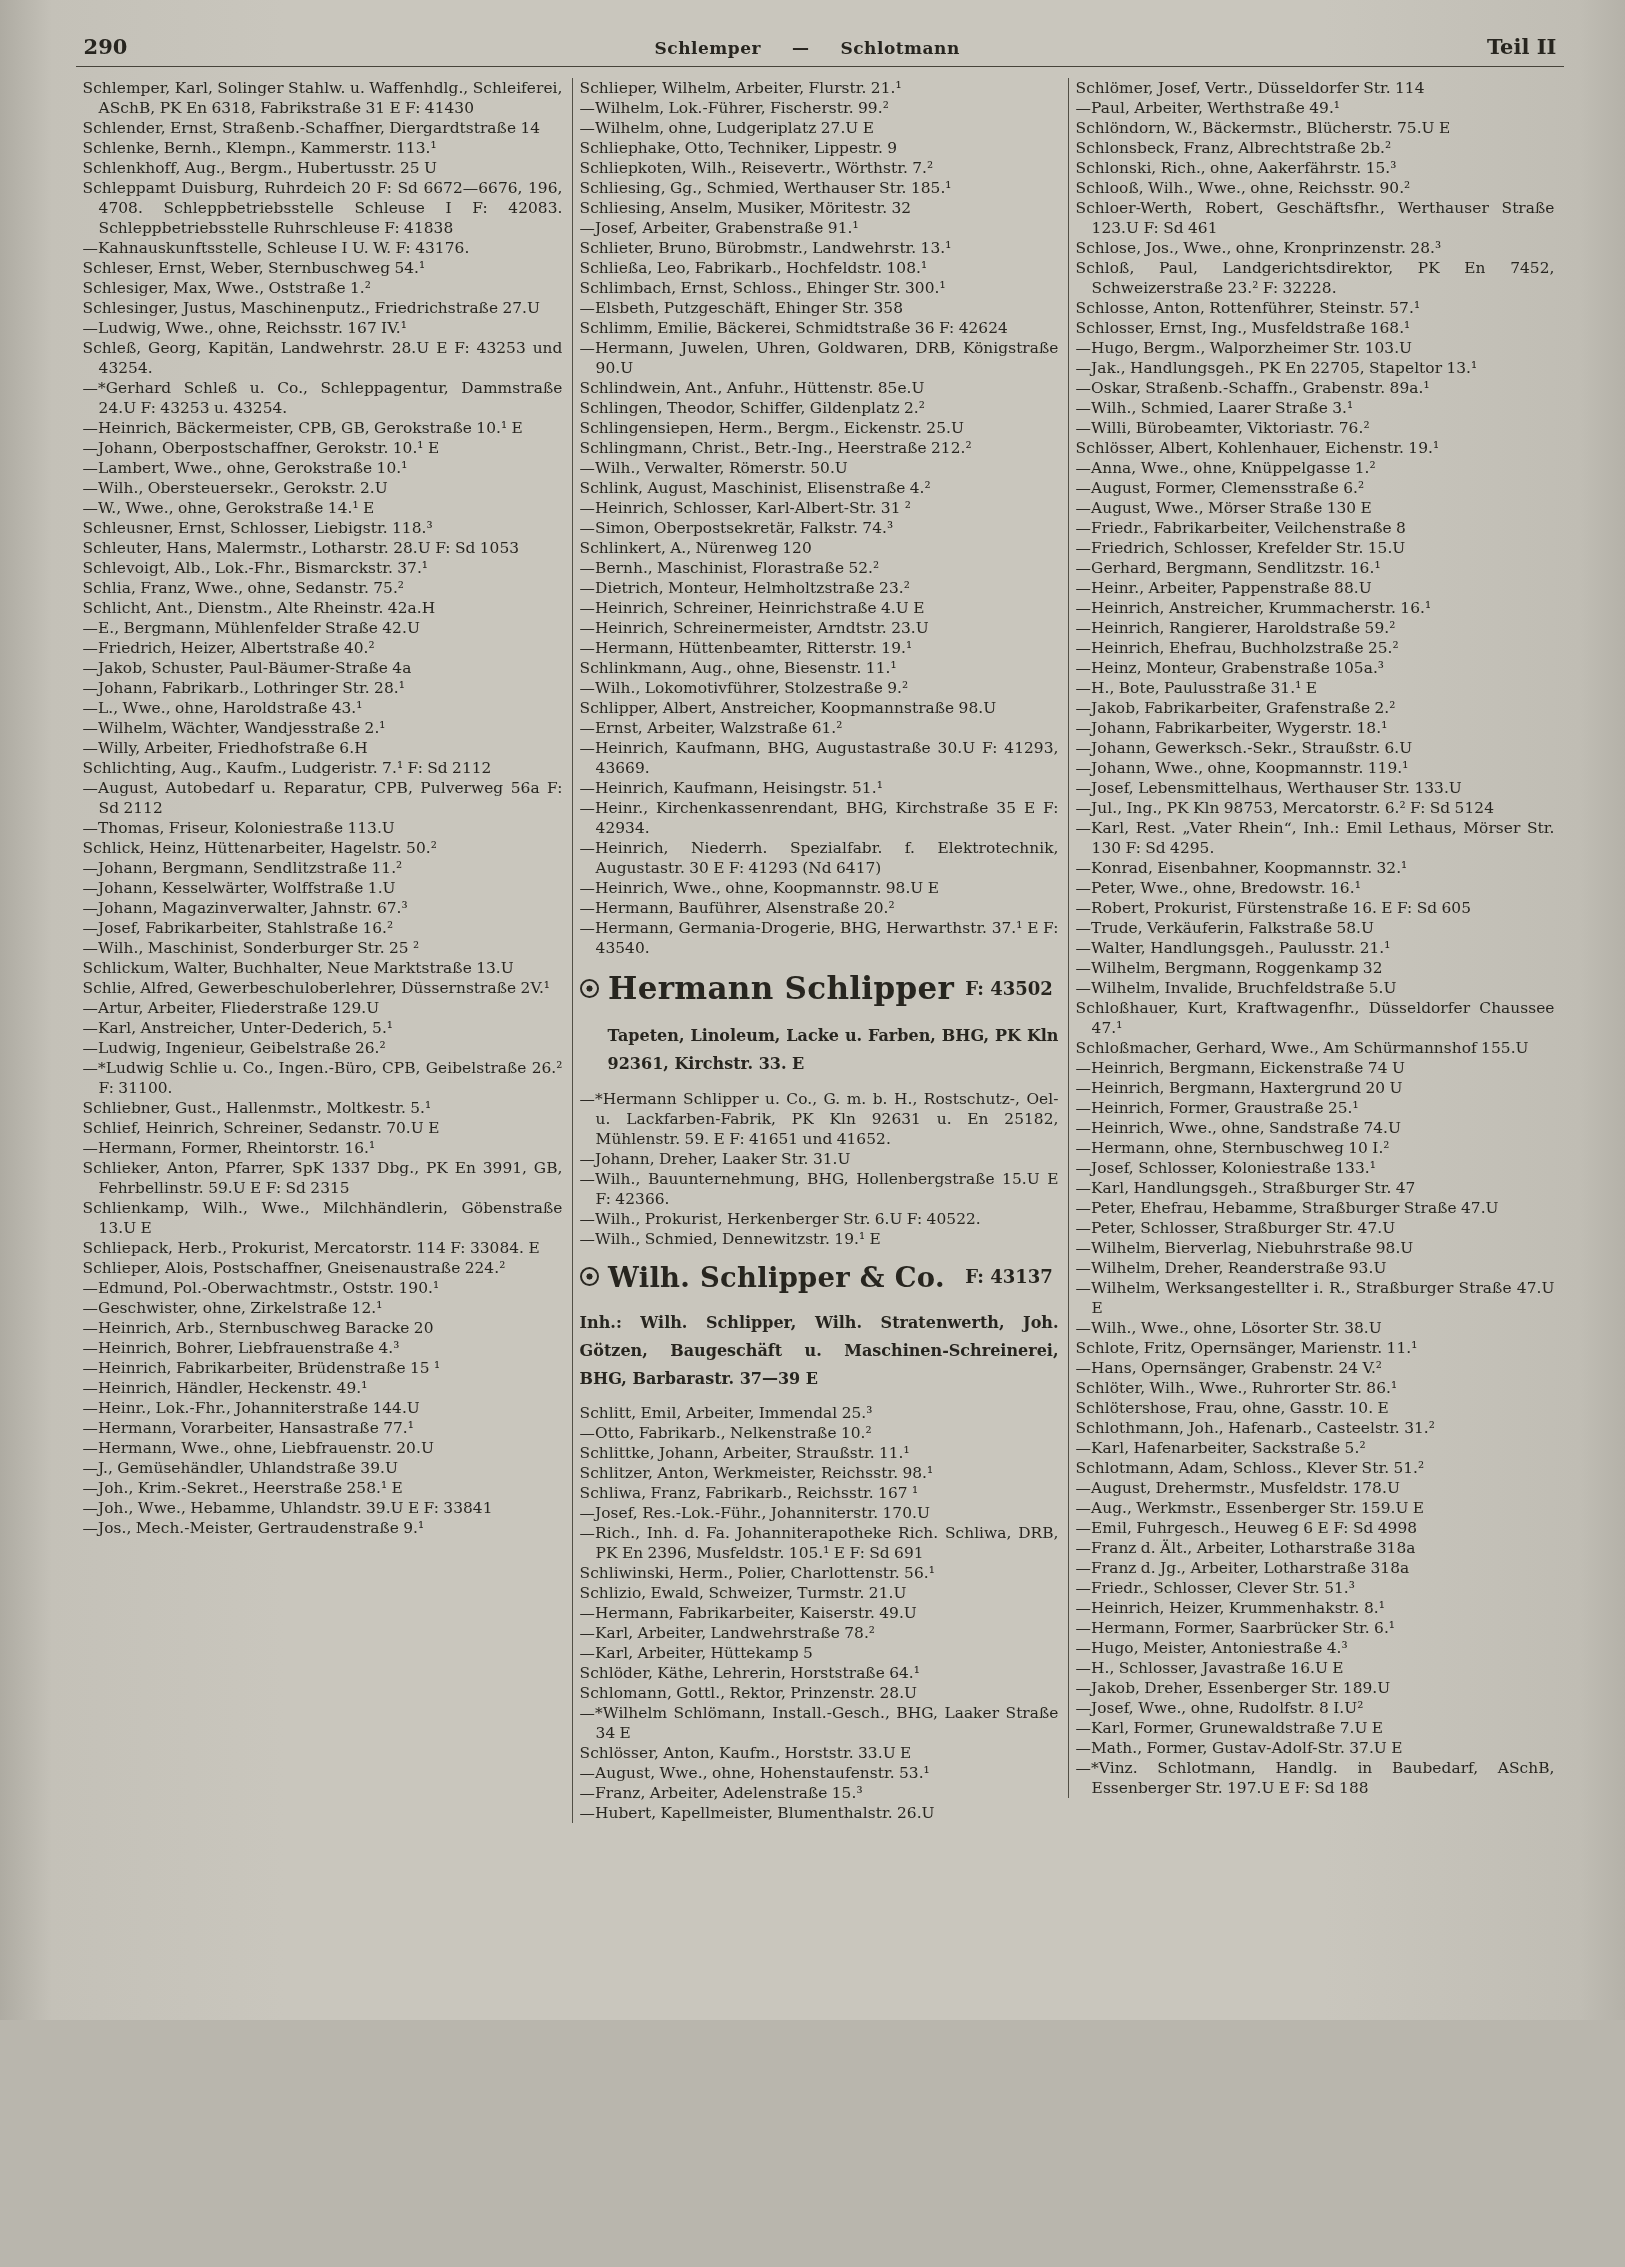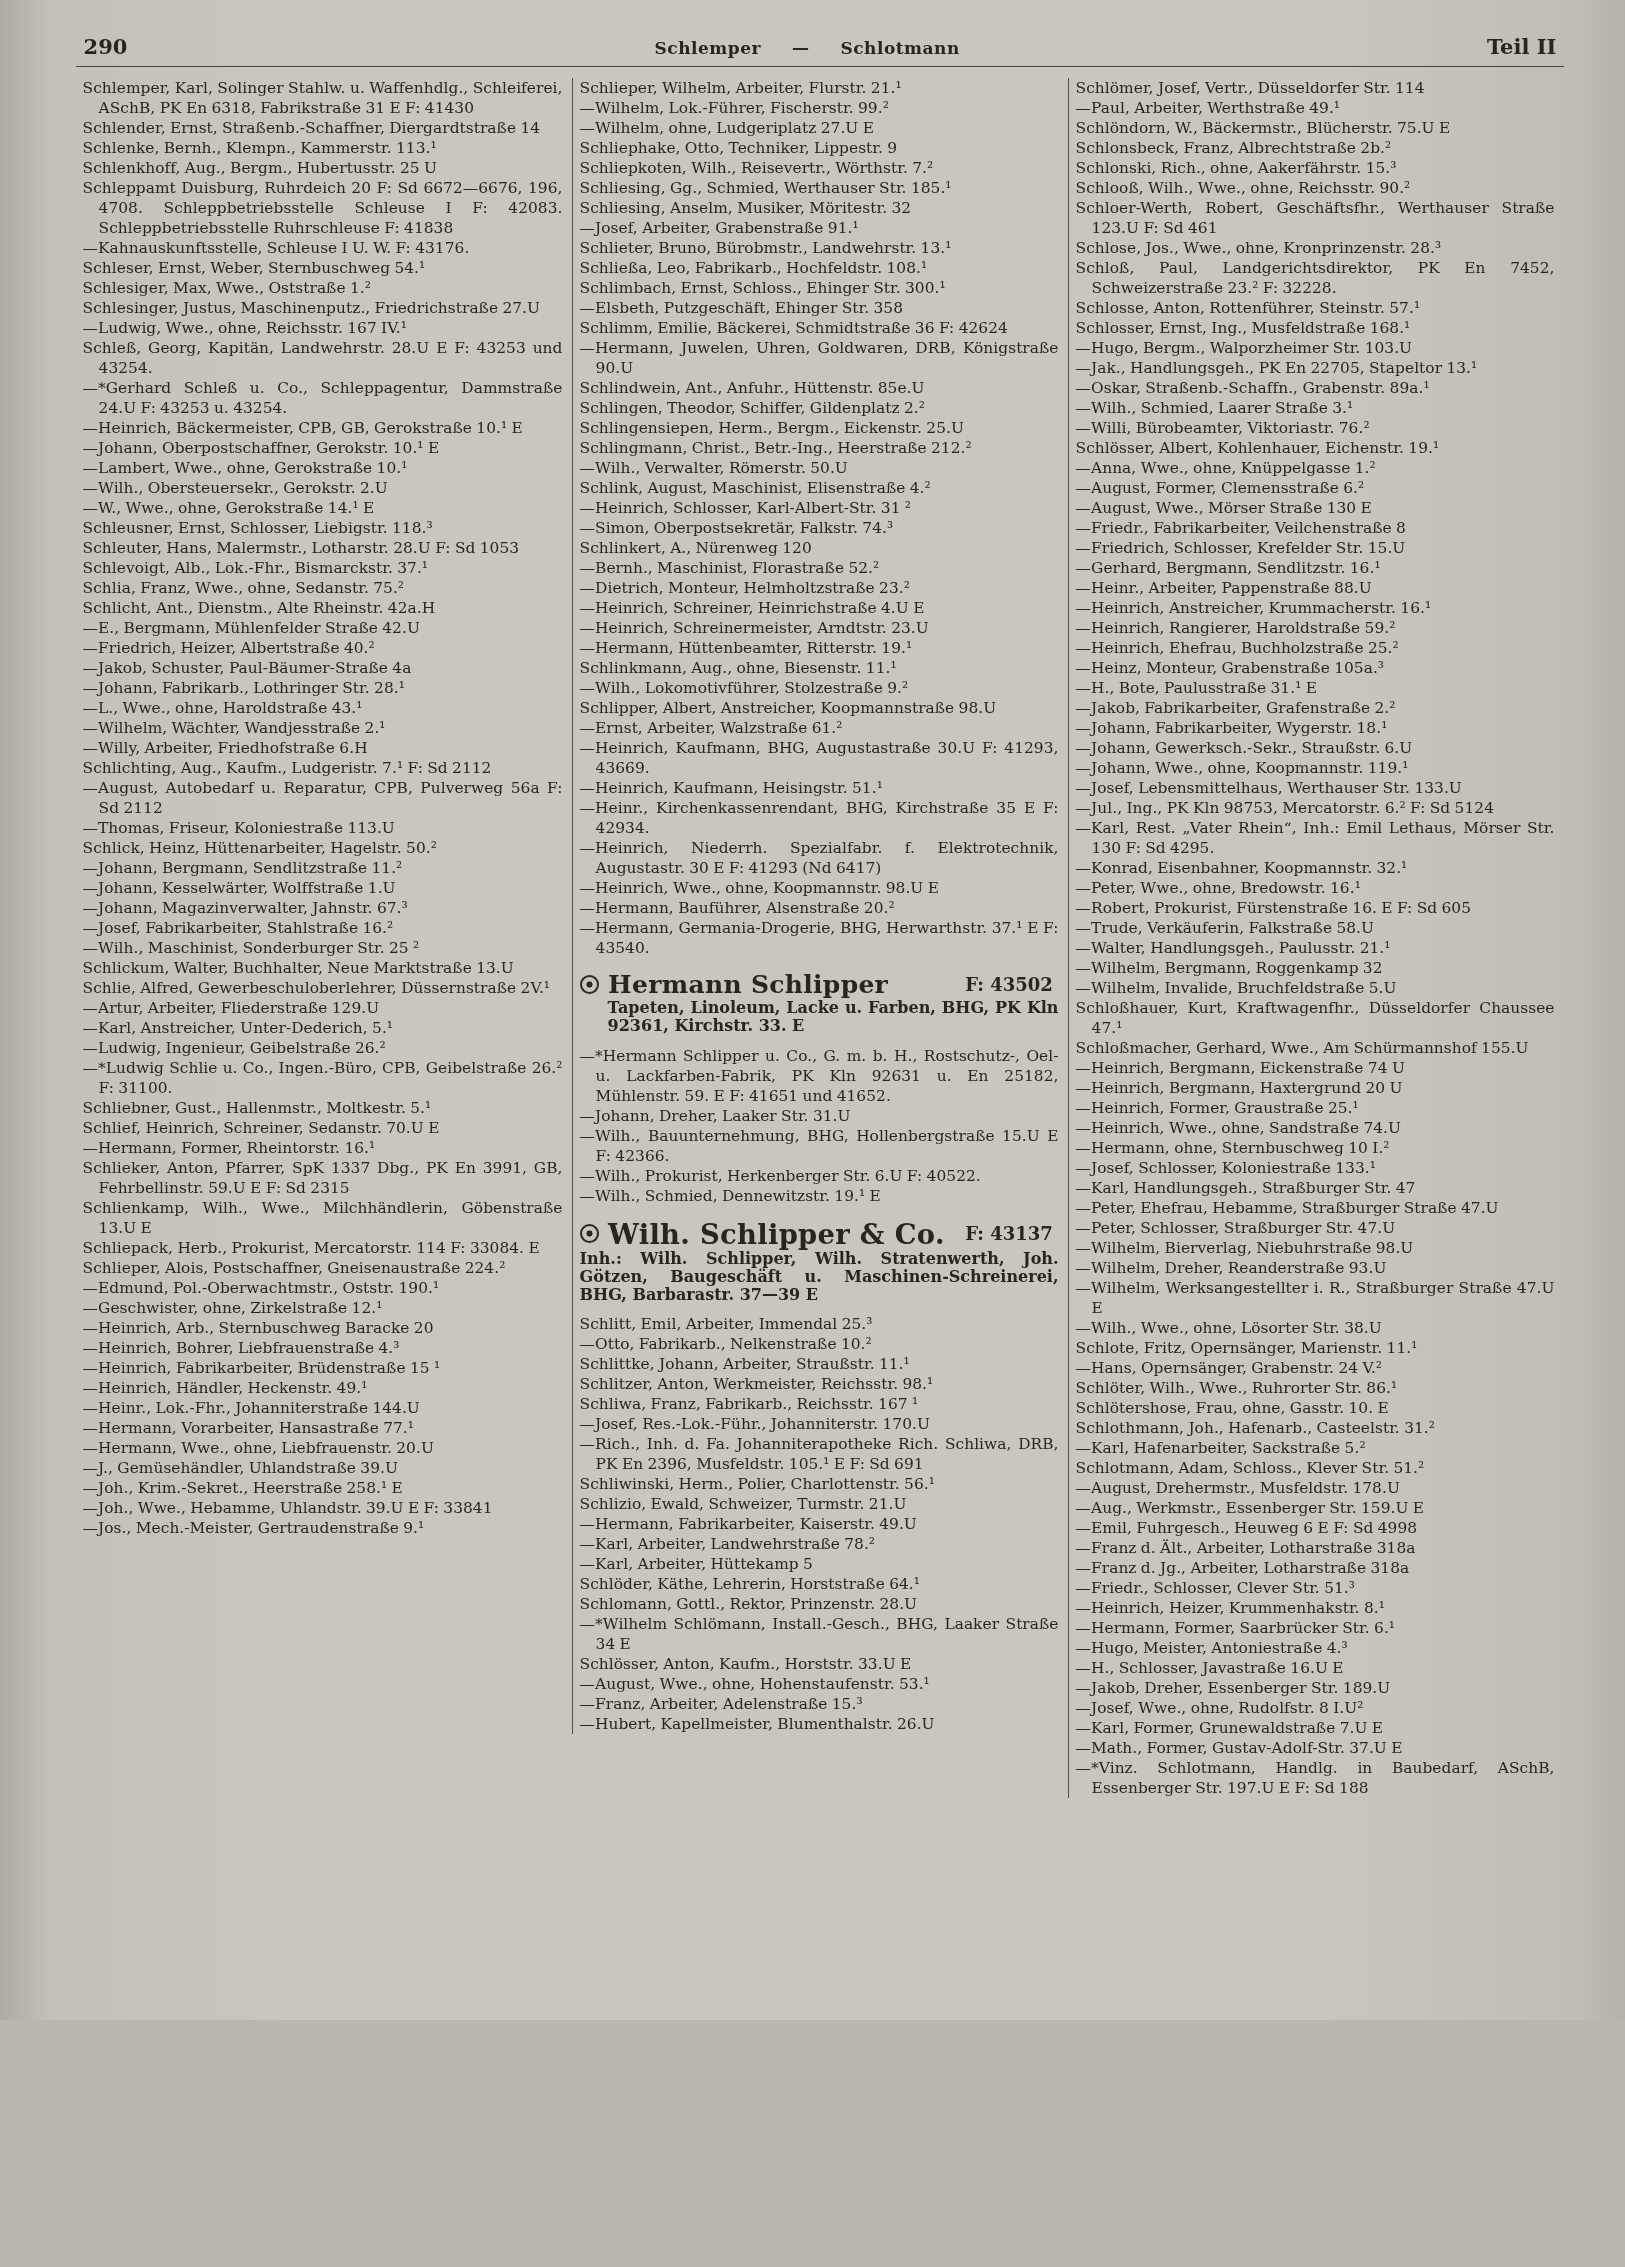--- a/index.html
+++ b/index.html
@@ -31,24 +31,24 @@
     padding-left:16px;text-indent:-16px;
     text-align:justify;letter-spacing:0.05px;word-spacing:-0.6px;
   }
   .ad{margin:12.3px 0 10.4px;}
   .ad-head{display:flex;align-items:center;gap:9.5px;font-weight:700;}
   .ad-logo-icon{
     width:19px;height:19px;border:2.8px solid #2a2822;border-radius:50%;
     flex:none;display:inline-block;box-sizing:border-box;
     background:radial-gradient(circle at 50% 50%, #2a2822 0 2.8px, transparent 3.3px);
   }
-  .ad-name{font-size:25px;letter-spacing:0.3px;}
+  .ad-name{font-size:31px;letter-spacing:0.3px;}
   .ad1 .ad-name{font-size:27.4px;}
   .ad-phone{font-size:18px;margin-left:auto;padding-right:5.7px;}
-  .ad-body{font-weight:700;font-size:16px;line-height:18px;margin-top:0;text-align:justify;}
+  .ad-body{font-weight:700;font-size:16px;line-height:28px;margin-top:16px;text-align:justify;}
   .ad0 .ad-body{padding-left:28px;}
 </style>
 </head>
 <body>
 
 <div class="page">
   <div class="header">
     <span>290</span>
     <span class="center">Schlemper — Schlotmann</span>
     <span>Teil II</span>

